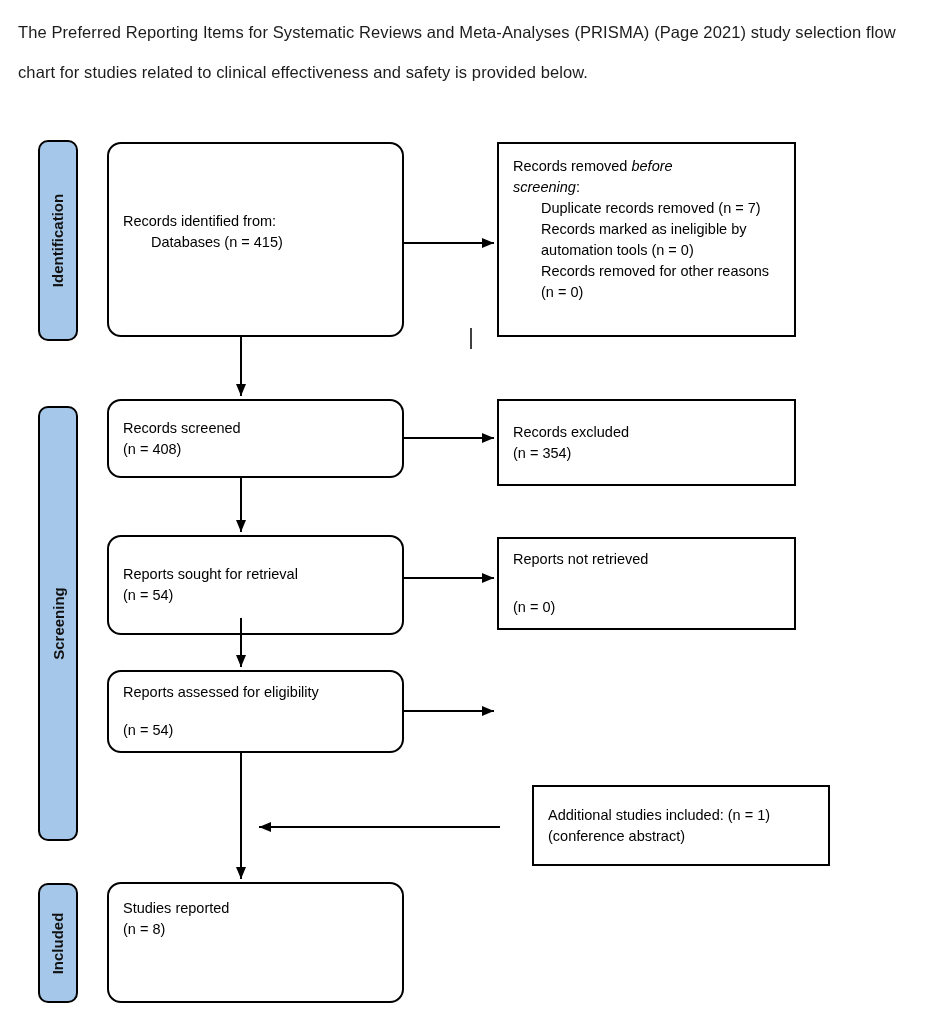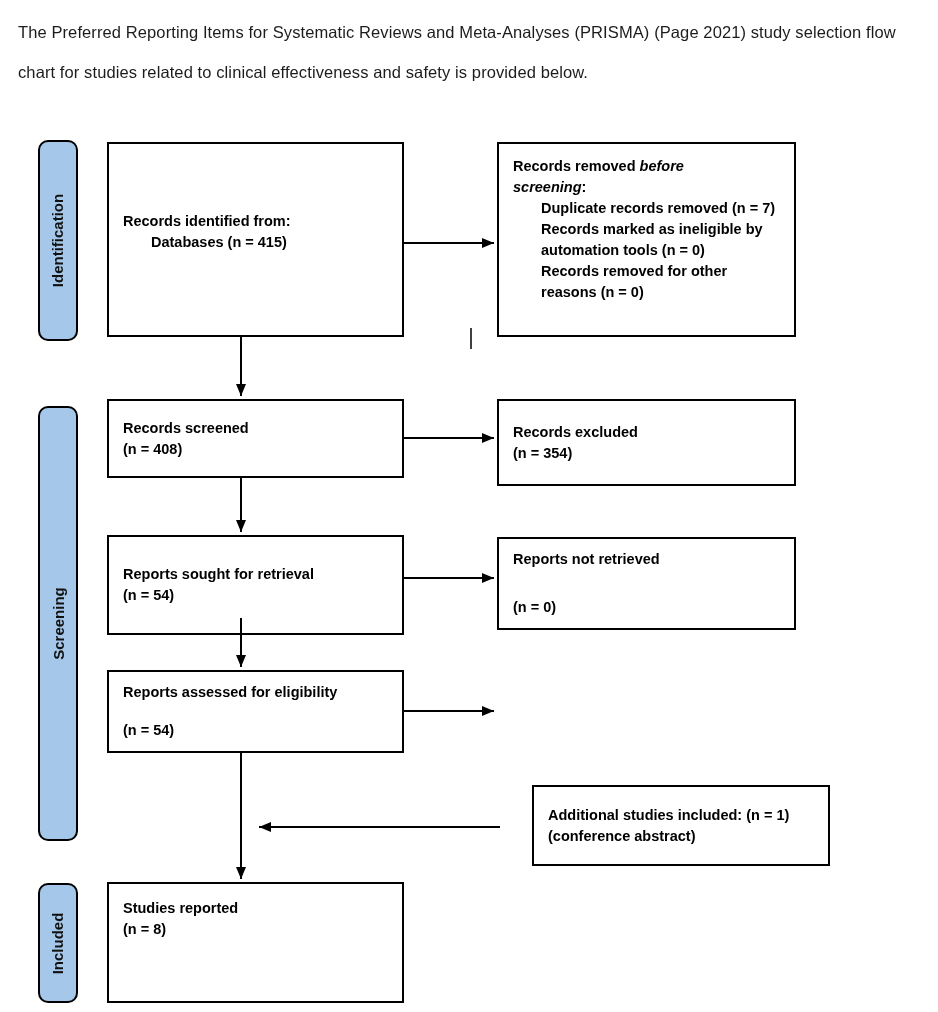--- a/index.html
+++ b/index.html
@@ -47,24 +47,23 @@
   .flow-box {
     position: absolute;
     background: #ffffff;
     border: 2px solid #000000;
     font-size: 14.5px;
     line-height: 21px;
     padding: 10px 10px 10px 14px;
     display: flex;
     flex-direction: column;
     justify-content: center;
-    font-weight: bold;
   }
   .flow-box.top-align { justify-content: flex-start; }
-  .col-left  { left: 107px; width: 297px; }
+  .col-left  { left: 107px; width: 297px; border-radius: 14px; }
   .col-right { left: 497px; width: 299px; }
   .indent { padding-left: 28px; }
   .sub-item { margin-left: 28px; }
   .nudge-up { padding-bottom: 26px; }
   .arrow-layer {
     position: absolute;
     left: 0; top: 0;
     width: 938px;
     height: 1012px;
     pointer-events: none;

